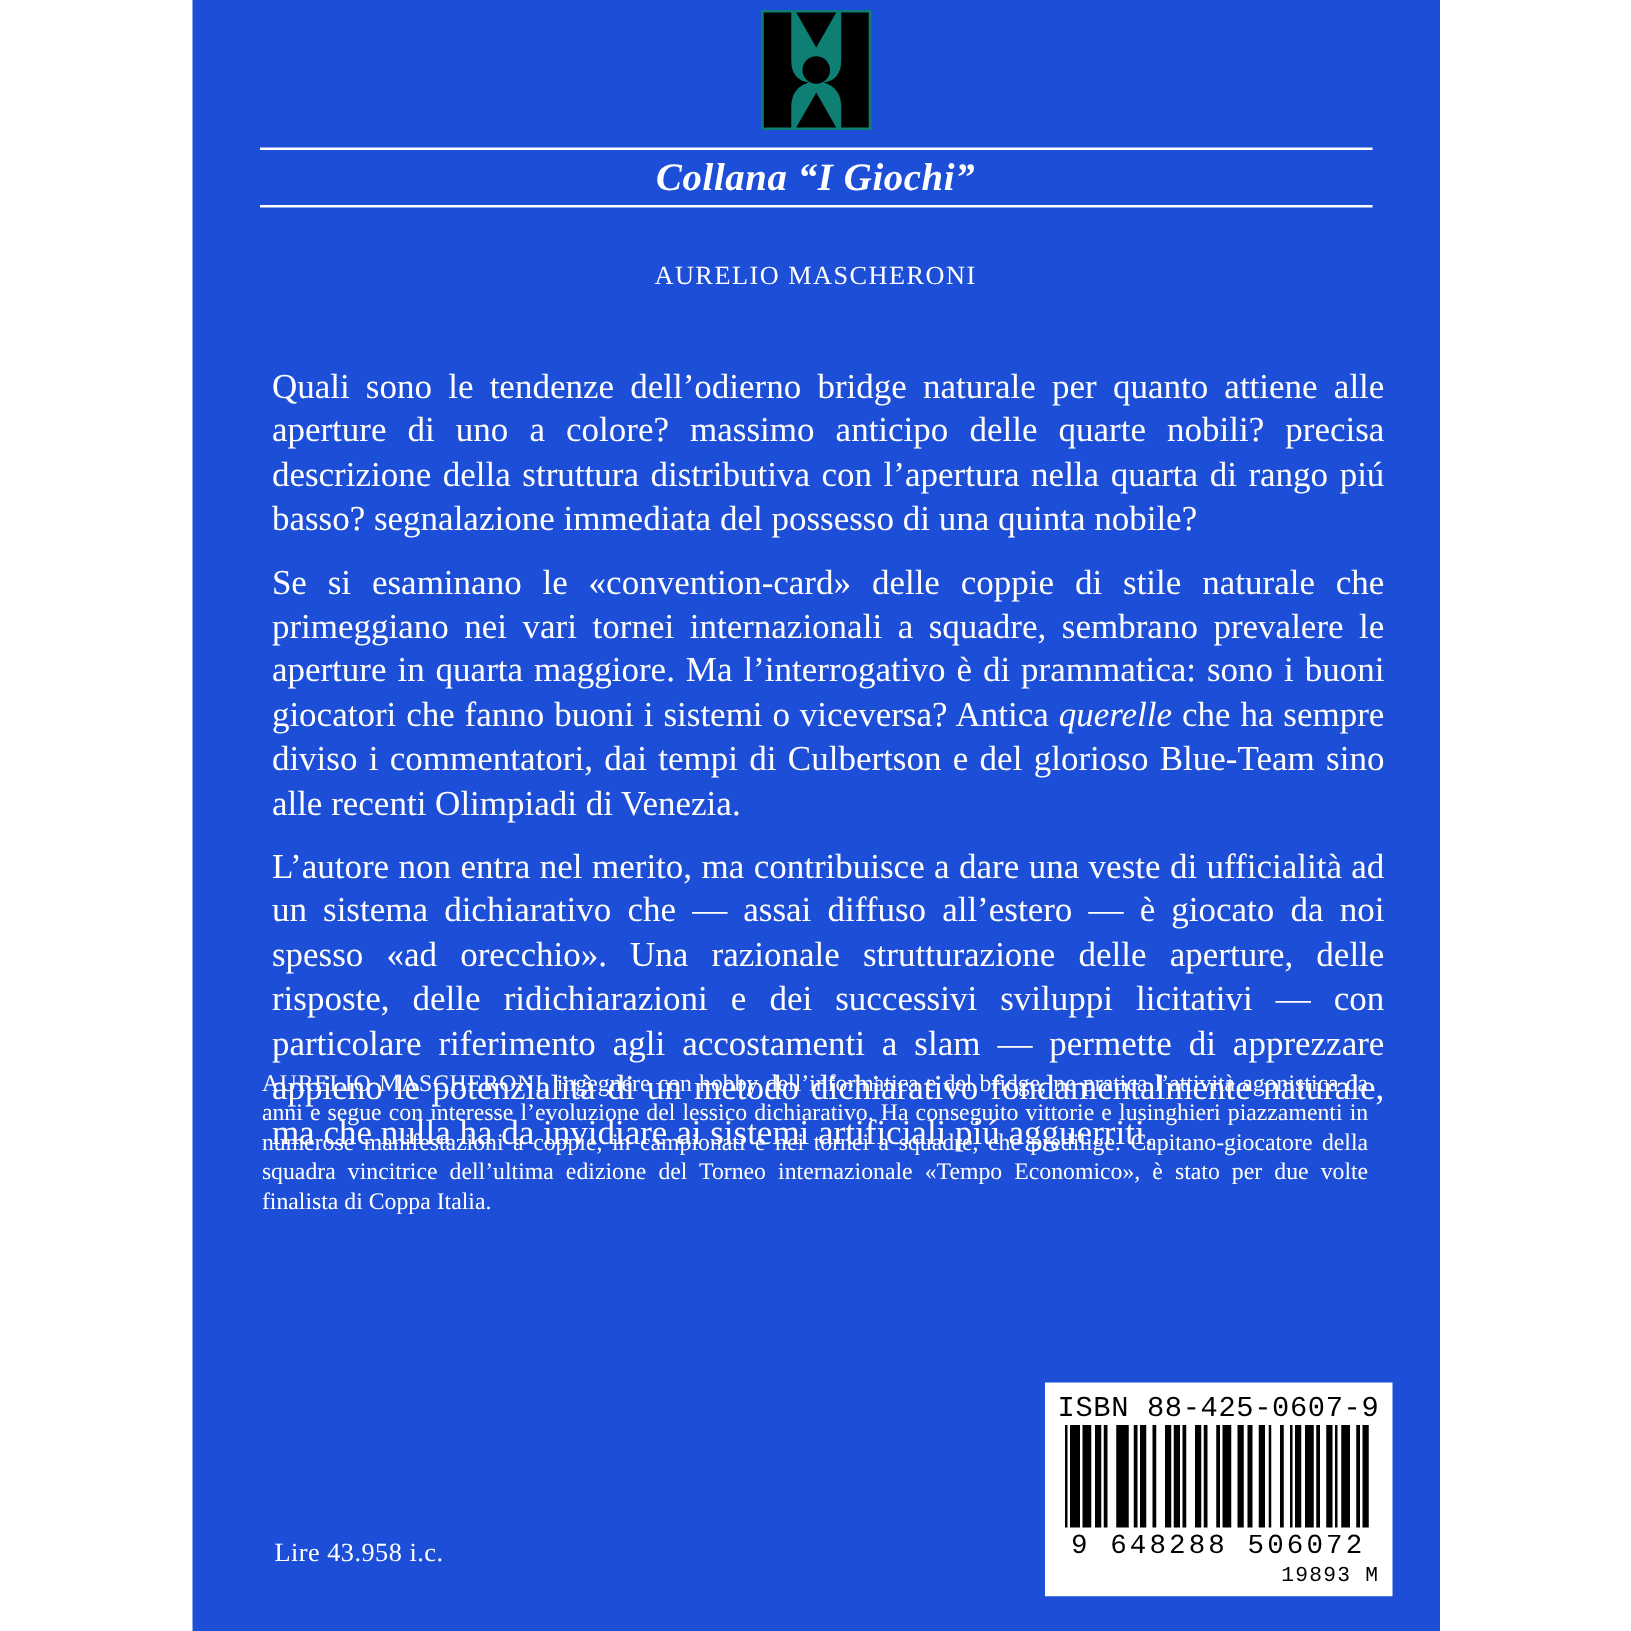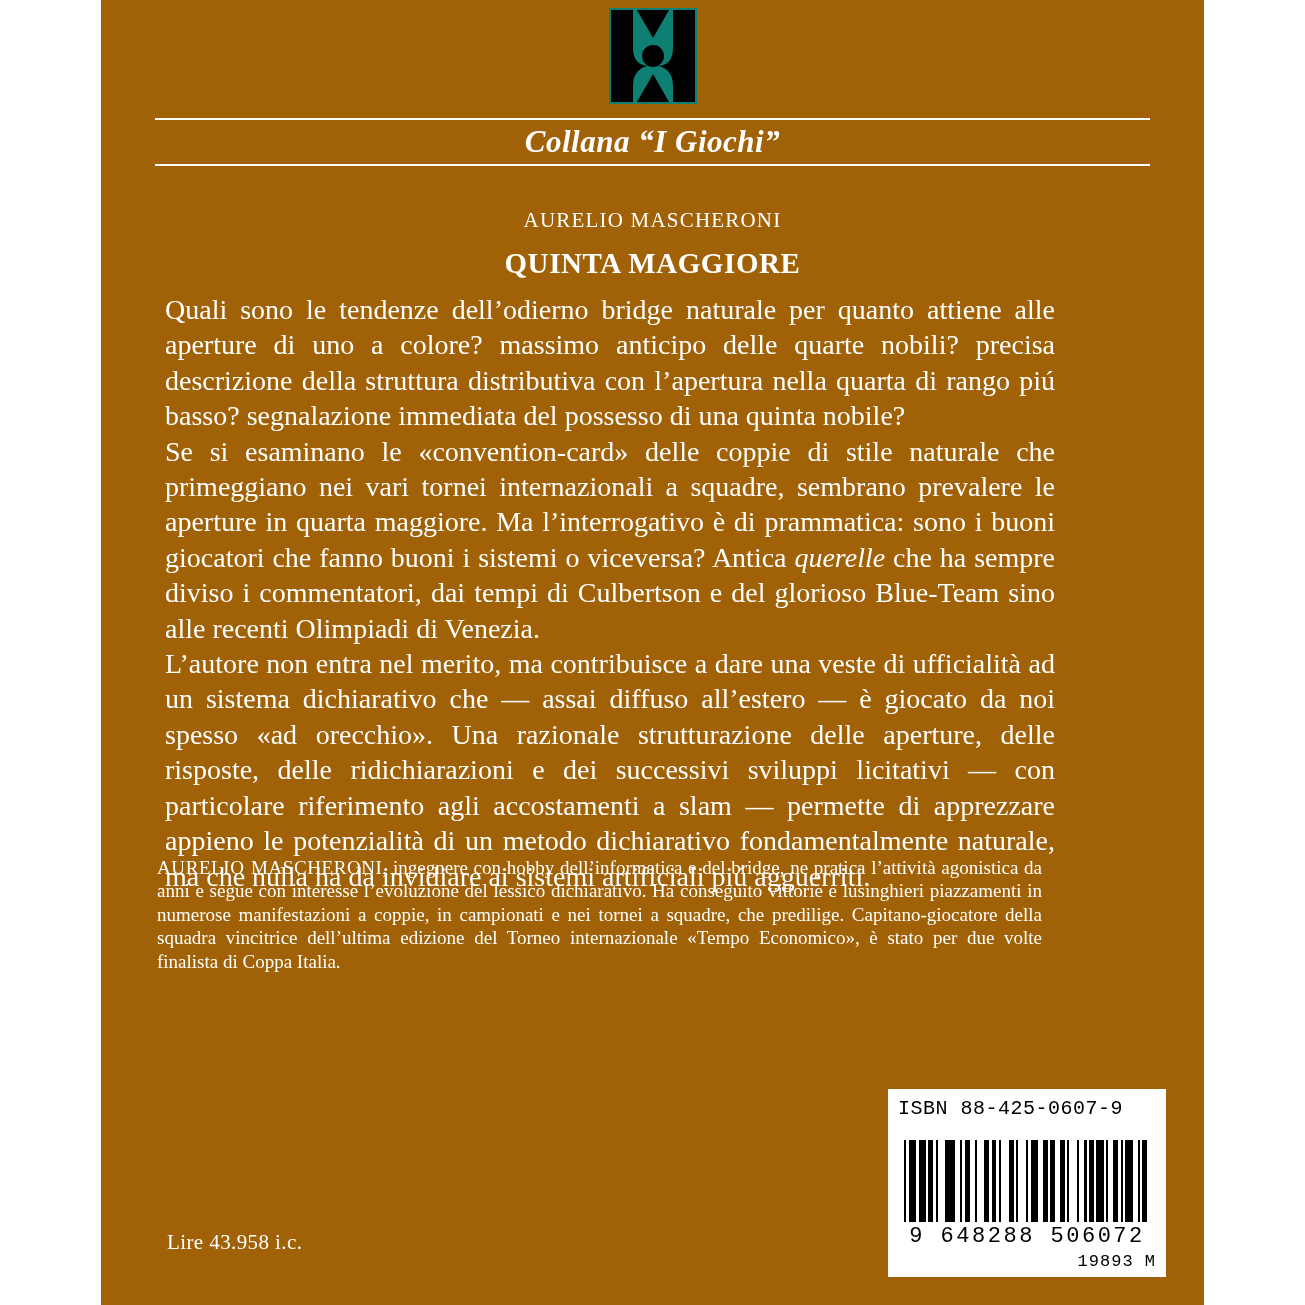--- a/index.html
+++ b/index.html
@@ -7,24 +7,24 @@
     padding: 0;
     background: #ffffff;
   }
   body {
     width: 1305px;
     height: 1305px;
     font-family: "Liberation Serif", serif;
   }
   #cover {
     position: relative;
-    width: 1103px;
+    width: 998px;
     height: 1305px;
     margin: 0 auto;
-    background: #a16207;
+    background: #1d4ed8;
     overflow: hidden;
     box-sizing: border-box;
   }
   
   #logo-wrap {
     position: absolute;
     top: 8px;
     left: 0;
     right: 0;
     display: flex;
@@ -88,21 +88,21 @@
     position: absolute;
     top: 292px;
     left: 64px;
     width: 890px;
     color: #ffffff;
     font-size: 28px;
     line-height: 1.265;
     text-align: justify;
   }
   #blurb p { margin: 0; }
-  #blurb p + p { margin-top: 0; }
+  #blurb p + p { margin-top: 15px; }
   
   #bio {
     position: absolute;
     top: 856px;
     left: 56px;
     width: 885px;
     color: #ffffff;
     font-size: 19px;
     line-height: 1.235;
     text-align: justify;
@@ -121,26 +121,26 @@
   #barcode-box {
     position: absolute;
     right: 38px;
     bottom: 28px;
     width: 278px;
     background: #ffffff;
     padding: 8px 10px 6px 10px;
     box-sizing: border-box;
   }
   #isbn-text {
-    text-align: left;
+    text-align: right;
     font-family: "Liberation Mono", monospace;
-    font-size: 20px;
+    font-size: 23px;
     color: #000000;
     letter-spacing: 0.5px;
-    margin-bottom: 20px;
+    margin-bottom: 0;
   }
   #bars {
     display: flex;
     align-items: flex-end;
     height: 82px;
     padding: 0 6px;
     box-sizing: border-box;
   }
   #bars span { display: block; background: #000; height: 100%; }
   #barcode-digits {
@@ -178,21 +178,20 @@
   </div>
 
   <div id="collana-block">
     <div id="collana-rule-top"></div>
     <div id="collana-title">Collana “I Giochi”</div>
     <div id="collana-rule-bottom"></div>
   </div>
 
   <div id="title-block">
     <div id="author-name">Aurelio Mascheroni</div>
-    <div id="book-title">QUINTA MAGGIORE</div>
   </div>
 
   <div id="blurb">
     <p>Quali sono le tendenze dell’odierno bridge naturale per quanto attiene alle aperture di uno a colore? massimo anticipo delle quarte nobili? precisa descrizione della struttura distributiva con l’apertura nella quarta di rango piú basso? segnalazione immediata del possesso di una quinta nobile?</p>
     <p><span>Se si esaminano le «convention-card» delle coppie di stile naturale che primeggiano nei vari tornei internazionali a squadre, sembrano prevalere le aperture in quarta maggiore. Ma l’interrogativo è di prammatica: sono i buoni giocatori che fanno buoni i sistemi o viceversa? Antica </span><span class="italic">querelle</span><span> che ha sempre diviso i commentatori, dai tempi di Culbertson e del glorioso Blue-Team sino alle recenti Olimpiadi di Venezia.</span></p>
     <p>L’autore non entra nel merito, ma contribuisce a dare una veste di ufficialità ad un sistema dichiarativo che — assai diffuso all’estero — è giocato da noi spesso «ad orecchio». Una razionale strutturazione delle aperture, delle risposte, delle ridichiarazioni e dei successivi sviluppi licitativi — con particolare riferimento agli accostamenti a slam — permette di apprezzare appieno le potenzialità di un metodo dichiarativo fondamentalmente naturale, ma che nulla ha da invidiare ai sistemi artificiali piú agguerriti.</p>
   </div>
 
   <div id="bio">
     <span class="smallcaps">AURELIO MASCHERONI</span><span>, ingegnere con hobby dell’informatica e del bridge, ne pratica l’attività agonistica da anni e segue con interesse l’evoluzione del lessico dichiarativo. Ha conseguito vittorie e lusinghieri piazzamenti in numerose manifestazioni a coppie, in campionati e nei tornei a squadre, che predilige. Capitano-giocatore della squadra vincitrice dell’ultima edizione del Torneo internazionale «Tempo Economico», è stato per due volte finalista di Coppa Italia.</span>

